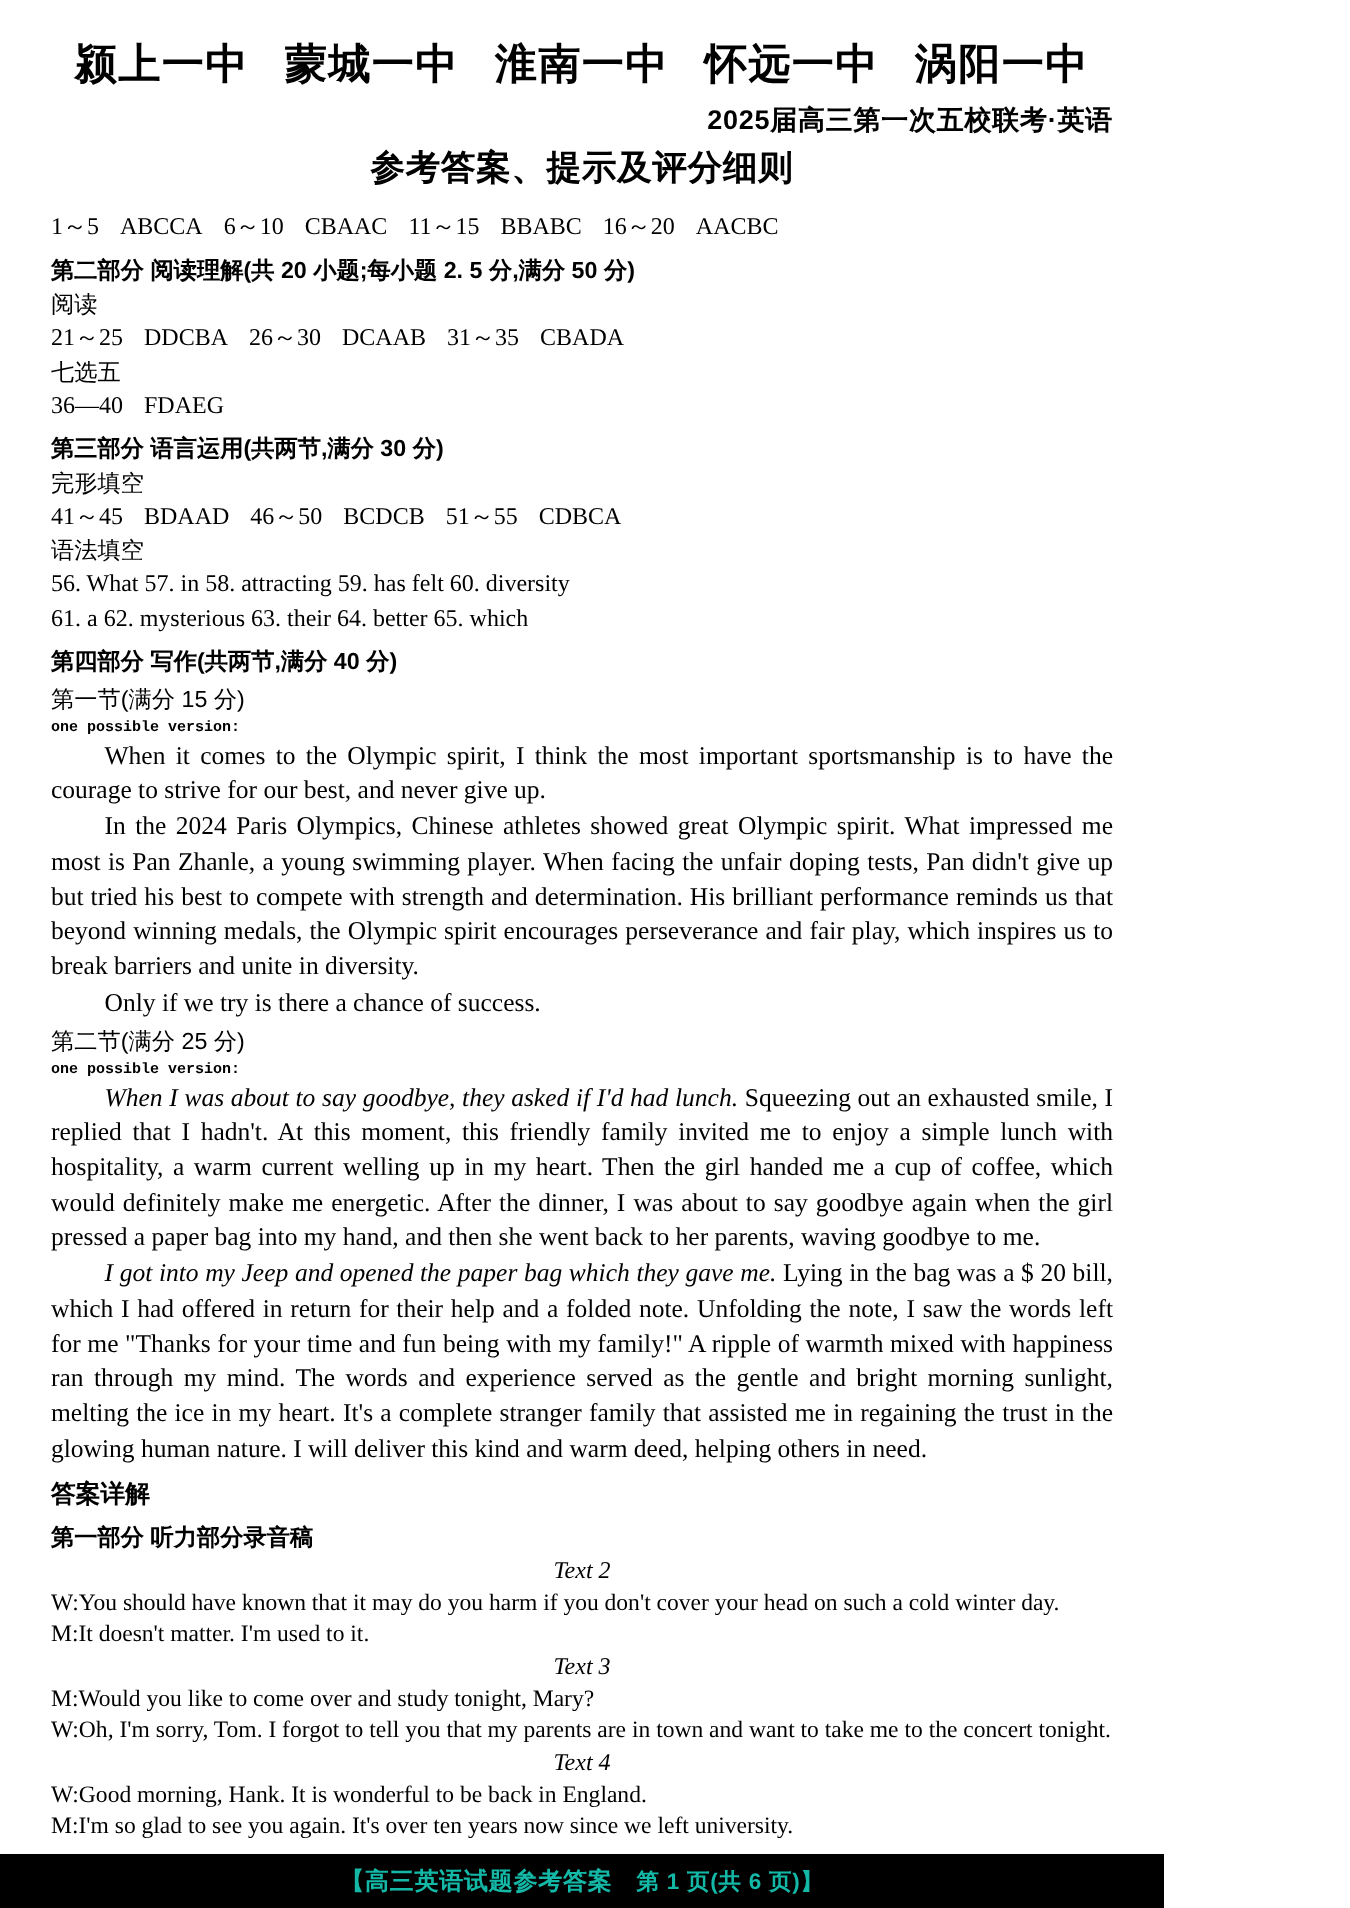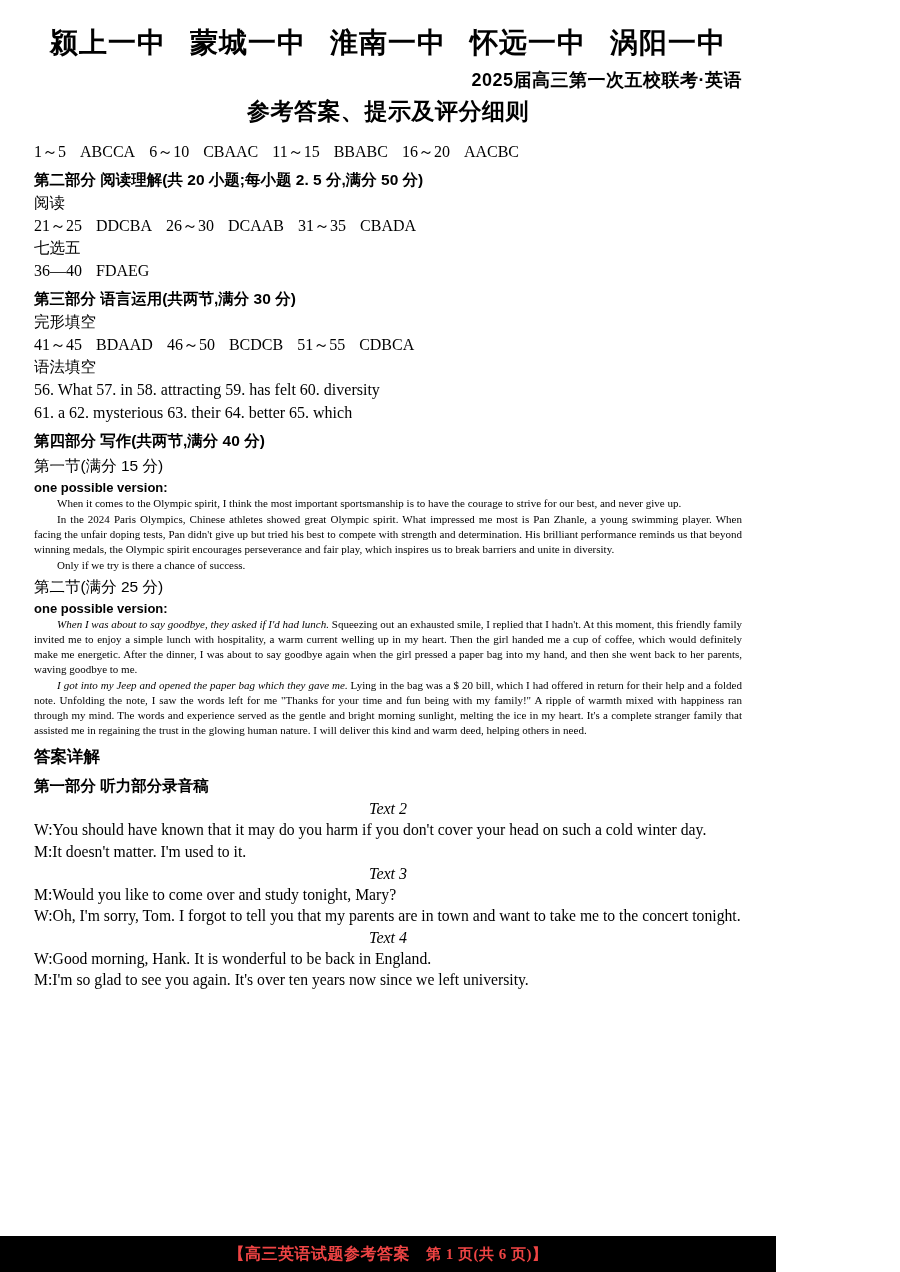--- a/index.html
+++ b/index.html
@@ -68,27 +68,27 @@
     font-family: "Liberation Sans", sans-serif;
     font-size: 15.5px;
     margin: 2px 0 1px 0;
   }
   .sub-head {
     font-family: "Liberation Sans", sans-serif;
     font-size: 15.5px;
     margin: 4px 0 1px 0;
   }
   .bold-en {
-    font-family: Liberation Sans, sans-serif;
-    font-weight: bold;
-    font-size: 13px;
+    font-family: Liberation Mono, monospace;
+    font-weight: bold;
+    font-size: 10px;
     margin: 3px 0 1px 0;
   }
   p.para {
-    font-size: 11px;
+    font-size: 17px;
     line-height: 1.37;
     margin: 0 0 1px 0;
     text-align: justify;
     text-justify: inter-word;
   }
   p.para.indent {
     text-indent: 2.1em;
   }
   .ital {
     font-style: italic;
@@ -117,25 +117,25 @@
     padding-left: 2.0em;
     text-indent: -2.0em;
   }
   .footer {
     position: absolute;
     left: 0;
     right: 0;
     bottom: 0;
     height: 36px;
     background: #000000;
-    color: #ef4444;
+    color: #14b8a6;
     display: flex;
     align-items: center;
     justify-content: center;
-    font-family: Liberation Serif, serif;
+    font-family: Liberation Sans, sans-serif;
     font-weight: bold;
     font-size: 16px;
     letter-spacing: 0.5px;
   }
   .footer .fpage {
     margin-left: 16px;
     font-size: 15px;
   }
   .answers-block {
     margin-top: 4px;

